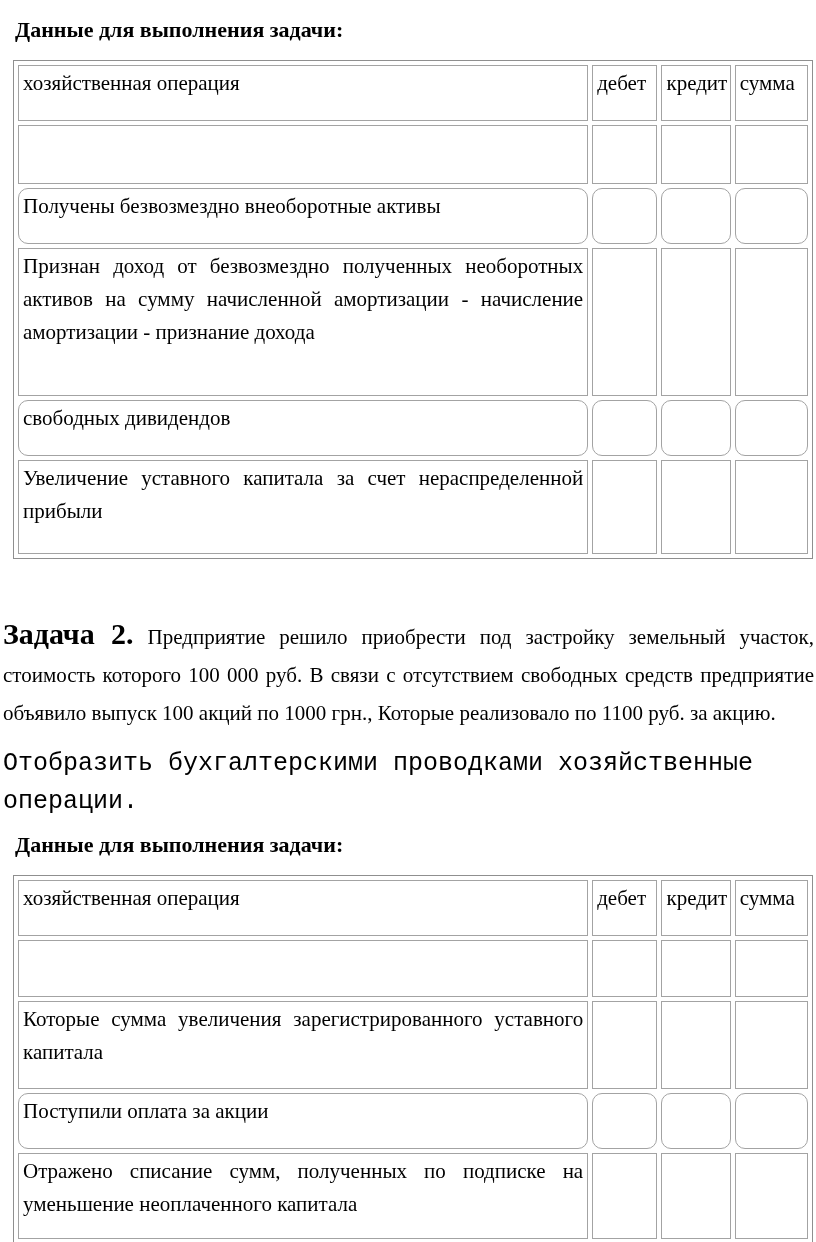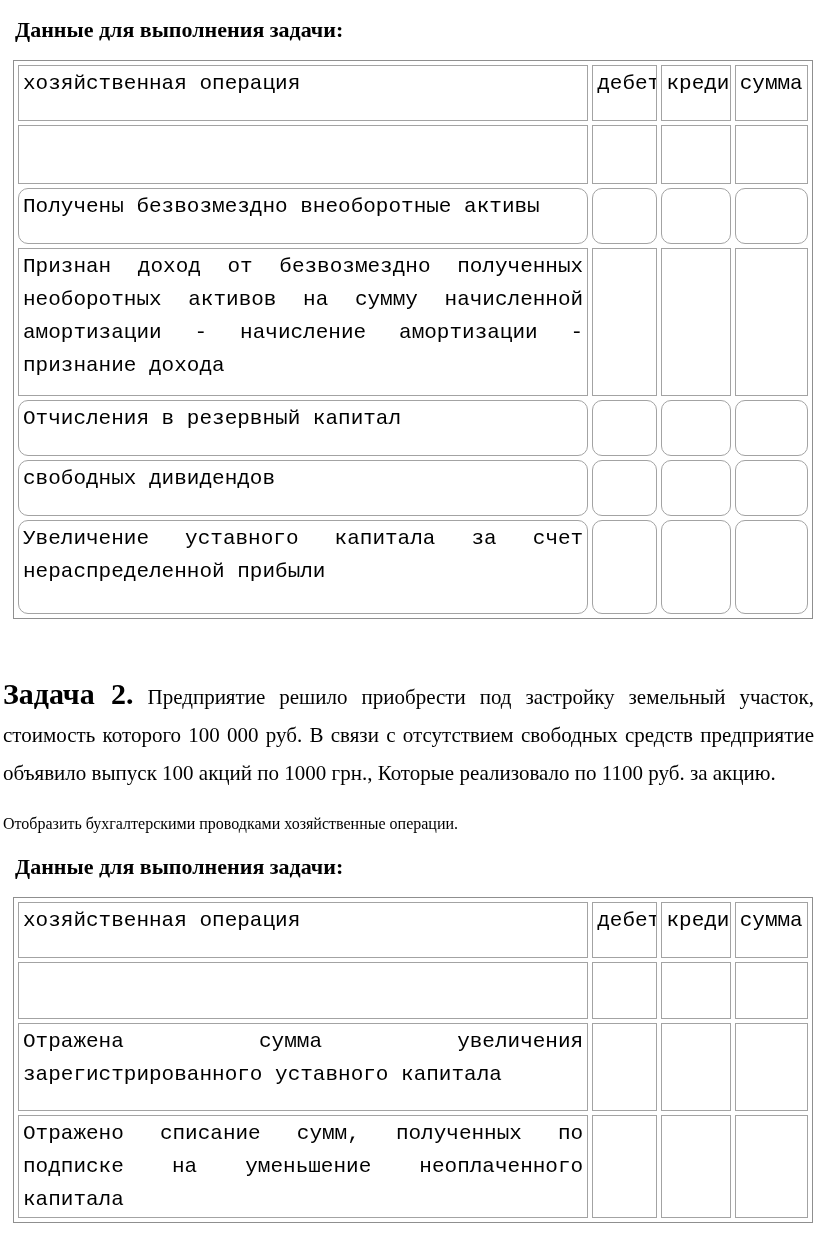--- a/index.html
+++ b/index.html
@@ -27,53 +27,53 @@
     margin-top: 10px;
   }
   table.datatable {
     table-layout: fixed;
     width: 800px;
     margin: 16px 0 0 10px;
     border-collapse: separate;
     border-spacing: 4px;
     border: 1px solid #8f8f8f;
     background: #ffffff;
-    font-family: Liberation Mono, monospace;
   }
   table.datatable td {
     border: 1px solid #a3a3a3;
     vertical-align: top;
     padding: 1px 4px 1px 4px;
     font-size: 21px;
     line-height: 33px;
     overflow: hidden;
   }
   td.op {
     text-align: justify;
   }
   
   tr.rh-head td { height: 52px; }
   tr.rh-empty td { height: 55px; }
   tr.rh-single td { height: 52px; border-radius: 10px; }
   tr.rh-4line td { height: 144px; }
-  tr.rh-2line td { height: 90px; border-radius: 10px; }
+  tr.rh-2line td { height: 90px; }
   tr.rh-2line-b td { height: 84px; }
   tr.rh-2line-c td { height: 82px; }
   tr.rh-empty2 td { height: 53px; }
   .task-para {
     margin: 56px 0 0 0;
     text-align: justify;
     line-height: 38px;
     font-size: 21px;
   }
   .task-para b { font-size: 30px; }
   .instr-para {
     margin: 13px 0 0 0;
     line-height: 38px;
-    font-size: 16px;
+    font-size: 25px;
+    font-family: Liberation Mono, monospace;
   }
   .table2 { margin-top: 13px; }
 </style>
 </head>
 <body>
 
 <p class="heading">Данные для выполнения задачи:</p>
 
 <table class="datatable">
   <colgroup>
@@ -96,26 +96,20 @@
     <td></td>
   </tr>
   <tr class="rh-single">
     <td class="op">Получены безвозмездно внеоборотные активы</td>
     <td></td>
     <td></td>
     <td></td>
   </tr>
   <tr class="rh-4line">
     <td class="op">Признан доход от безвозмездно полученных необоротных активов на сумму начисленной амортизации - начисление амортизации - признание дохода</td>
-    <td></td>
-    <td></td>
-    <td></td>
-  </tr>
-  <tr class="rh-single">
-    <td class="op">Отчисления в резервный капитал</td>
     <td></td>
     <td></td>
     <td></td>
   </tr>
   <tr class="rh-single">
     <td class="op">свободных дивидендов</td>
     <td></td>
     <td></td>
     <td></td>
   </tr>
@@ -148,21 +142,27 @@
     <td>кредит</td>
     <td>сумма</td>
   </tr>
   <tr class="rh-empty2">
     <td class="op"></td>
     <td></td>
     <td></td>
     <td></td>
   </tr>
   <tr class="rh-2line-b">
-    <td class="op">Отражена сумма увеличения зарегистрированного уставного капитала</td>
+    <td class="op">Которые сумма увеличения зарегистрированного уставного капитала</td>
+    <td></td>
+    <td></td>
+    <td></td>
+  </tr>
+  <tr class="rh-single">
+    <td class="op">Поступили оплата за акции</td>
     <td></td>
     <td></td>
     <td></td>
   </tr>
   <tr class="rh-2line-c">
     <td class="op">Отражено списание сумм, полученных по подписке на уменьшение неоплаченного капитала</td>
     <td></td>
     <td></td>
     <td></td>
   </tr>

